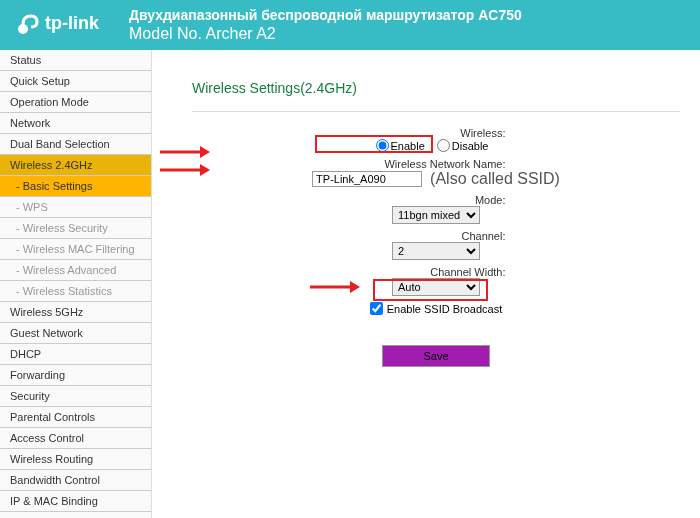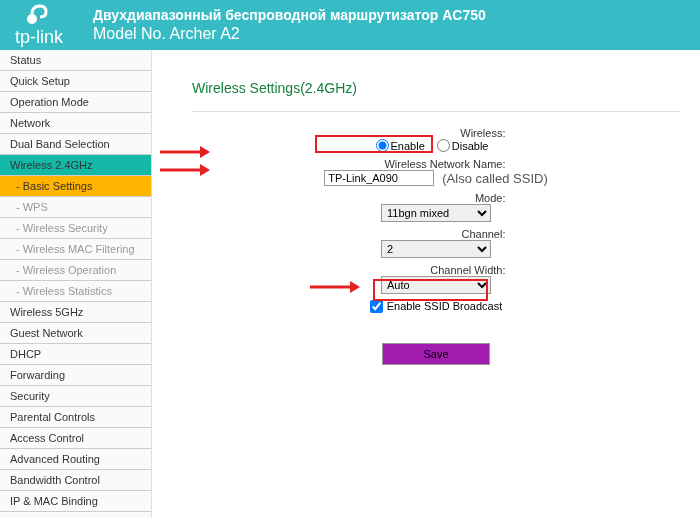--- a/index.html
+++ b/index.html
@@ -1,40 +1,40 @@
 <!DOCTYPE html>
 <html><head>
 <meta charset="utf-8">
 <style>
 * { margin: 0; padding: 0; box-sizing: border-box; font-family: Arial, sans-serif; }
 body { background: #fff; width: 700px; height: 518px; overflow: hidden; }
 .header { background: #37bcc6; height: 50px; display: flex; align-items: center; padding-left: 15px; }
-.logo { display: flex; align-items: center; color: #fff; font-weight: normal; flex-direction: column; }
+.logo { display: flex; color: #fff; font-weight: bold; }
 .logo-icon { width: 24px; height: 24px; margin-right: 6px; }
 .logo-text { font-size: 18px; }
 .header-title { color: #fff; margin-left: 30px; font-size: 14px; font-weight: bold; }
 .header-sub { color: #fff; margin-left: 30px; font-size: 16px; margin-top: 2px; }
 .header-txt { display: flex; flex-direction: column; }
 .container { display: flex; height: calc(100% - 50px); }
 .sidebar { width: 152px; background: #fafafa; border-right: 1px solid #ddd; overflow-y: auto; font-size: 11px; }
 .sidebar-item { padding: 4px 10px; border-bottom: 1px solid #ccc; cursor: pointer; color: #333; white-space: nowrap; overflow: hidden; }
-.sidebar-item.highlighted { background: #14b8a6; }
+.sidebar-item.highlighted { background: #eab308; }
 .sidebar-item.sub { padding-left: 16px; color: #999; }
 .sidebar-item.sub.highlighted { background: #ffb400; color: #333; }
 .main { flex: 1; padding: 30px 20px 20px 40px; position: relative; font-size: 11px; overflow: hidden; }
 .page-title { color: #15803d; font-size: 14px; margin-bottom: 15px; }
 .divider { border-top: 1px solid #ddd; margin-bottom: 15px; }
 .form-row { display: flex; align-items: center; margin-bottom: 6px; flex-direction: column; }
 .form-label { width: 155px; text-align: right; padding-right: 8px; color: #333; font-size: 11px; }
 .form-ctl { display: flex; align-items: center; gap: 4px; }
 .radio-wrap { display: flex; align-items: center; gap: 2px; margin-right: 8px; font-size: 11px; }
 input[type="text"] { width: 110px; font-size: 11px; padding: 1px 3px; border: 1px solid #999; }
-select { width: 110px; font-size: 11px; padding: 1px; border: 1px solid #999; }
-.ssid-note { font-size: 13px; color: #555; margin-left: 4px; text-align: right; }
-.cb-wrap { display: flex; gap: 4px; font-size: 11px; }
+select { width: 88px; font-size: 11px; padding: 1px; border: 1px solid #999; }
+.ssid-note { font-size: 16px; color: #555; margin-left: 4px; text-align: right; }
+.cb-wrap { display: flex; align-items: center; gap: 4px; font-size: 11px; }
 .save-row { margin-top: 30px; text-align: center; }
 .save-btn { padding: 4px 40px; font-size: 11px; background: #a21caf; border: 1px solid #999; cursor: pointer; }
 .annot-box { position: absolute; border: 2px solid #e62020; pointer-events: none; }
 .arrow { position: absolute; pointer-events: none; }
 .arrow::after { content: ''; position: absolute; top: 50%; left: 0; width: 40px; height: 3px; background: #e62020; transform: translateY(-50%); }
 .arrow::before { content: ''; position: absolute; top: 50%; left: 40px; transform: translateY(-50%); border-top: 6px solid transparent; border-bottom: 6px solid transparent; border-left: 10px solid #e62020; }
 </style>
 </head>
 <body>
 
@@ -57,30 +57,30 @@
       <div class="sidebar-item">Status</div>
       <div class="sidebar-item">Quick Setup</div>
       <div class="sidebar-item">Operation Mode</div>
       <div class="sidebar-item">Network</div>
       <div class="sidebar-item">Dual Band Selection</div>
       <div class="sidebar-item highlighted">Wireless 2.4GHz</div>
       <div class="sidebar-item sub highlighted">- Basic Settings</div>
       <div class="sidebar-item sub">- WPS</div>
       <div class="sidebar-item sub">- Wireless Security</div>
       <div class="sidebar-item sub">- Wireless MAC Filtering</div>
-      <div class="sidebar-item sub">- Wireless Operation</div>
+      <div class="sidebar-item sub">- Wireless Advanced</div>
       <div class="sidebar-item sub">- Wireless Statistics</div>
       <div class="sidebar-item">Wireless 5GHz</div>
       <div class="sidebar-item">Guest Network</div>
       <div class="sidebar-item">DHCP</div>
       <div class="sidebar-item">Forwarding</div>
       <div class="sidebar-item">Security</div>
       <div class="sidebar-item">Parental Controls</div>
       <div class="sidebar-item">Access Control</div>
-      <div class="sidebar-item">Advanced Routing</div>
+      <div class="sidebar-item">Wireless Routing</div>
       <div class="sidebar-item">Bandwidth Control</div>
       <div class="sidebar-item">IP &amp; MAC Binding</div>
       <div class="sidebar-item">Dynamic DNS</div>
     </div>
 
   <div class="main">
     <div class="page-title">Wireless Settings(2.4GHz)</div>
     <div class="divider"></div>
 
     <div class="form-row">

